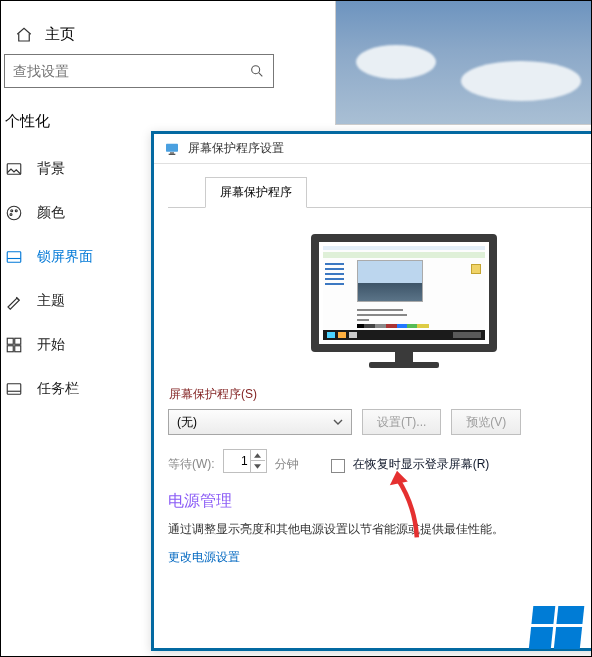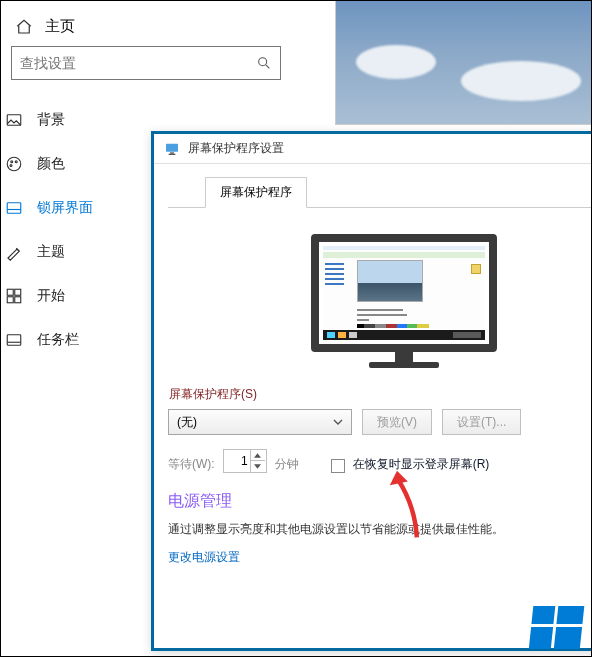--- a/index.html
+++ b/index.html
@@ -14,28 +14,28 @@
     border: 1px solid #000;
   }
   
   .settings-root {
     position: absolute;
     left: 0; top: 0;
     width: 340px;
   }
   .home-row {
     display: flex; align-items: center;
-    padding: 16px 14px 10px 14px;
+    padding: 24px 14px 10px 14px;
     gap: 12px;
   }
   .home-row .icon { width: 18px; height: 18px; stroke: #333; }
   .home-row .label { font-size: 15px; }
   .search-wrap {
     margin: 0 14px 18px 0;
-    padding-left: 10px;
+    padding-left: 3px;
   }
   .search-box {
     border: 1px solid #777;
     width: 270px; height: 34px;
     display: flex; align-items: center;
     padding: 0 8px;
   }
   .search-box input {
     border: none; outline: none; flex: 1;
     font-size: 14px; font-family: inherit;
@@ -205,20 +205,21 @@
   </div>
   <div class="search-wrap">
     <div class="search-box">
       <input placeholder="查找设置" style="">
       <svg class="search-icon" viewBox="0 0 24 24" fill="none" stroke="currentColor" stroke-width="1.6">
           <circle cx="10" cy="10" r="6"></circle>
           <path d="m20 20-5.2-5.2"></path>
         </svg>
     </div>
   </div>
+  <div class="section-title">个性化</div>
   <ul class="nav-list">
     <li class="nav-item">
       <svg class="icon" viewBox="0 0 24 24" fill="none" stroke="#333" stroke-width="1.5">
           <rect x="3" y="5" width="18" height="14" rx="1"></rect>
           <path d="m3 17 5-5 4 4 3-3 6 6"></path>
         </svg>
       <span>背景</span>
     </li>
     <li class="nav-item">
       <svg class="icon" viewBox="0 0 24 24" fill="none" stroke="#333" stroke-width="1.5">
@@ -312,22 +313,22 @@
     </div>
 
     <span class="form-label">屏幕保护程序(S)</span>
     <div class="row">
       <div class="select">
         <span>(无)</span>
         <svg class="chev" viewBox="0 0 10 10" fill="none" stroke="#555" stroke-width="1.4">
             <path d="m1 3 4 4 4-4"></path>
           </svg>
       </div>
+      <button class="btn"><span>设置(T)...</span></button>
       <button class="btn"><span>预览(V)</span></button>
-      <button class="btn"><span>设置(T)...</span></button>
     </div>
 
     <div class="wait-row">
       <span>等待(W):</span>
       <div class="spinner">
         <input value="1" style="">
         <div class="spin-btns">
           <div>
               <svg viewBox="0 0 8 5" fill="#555">
                 <path d="M0 5 4 0l4 5z"></path>

